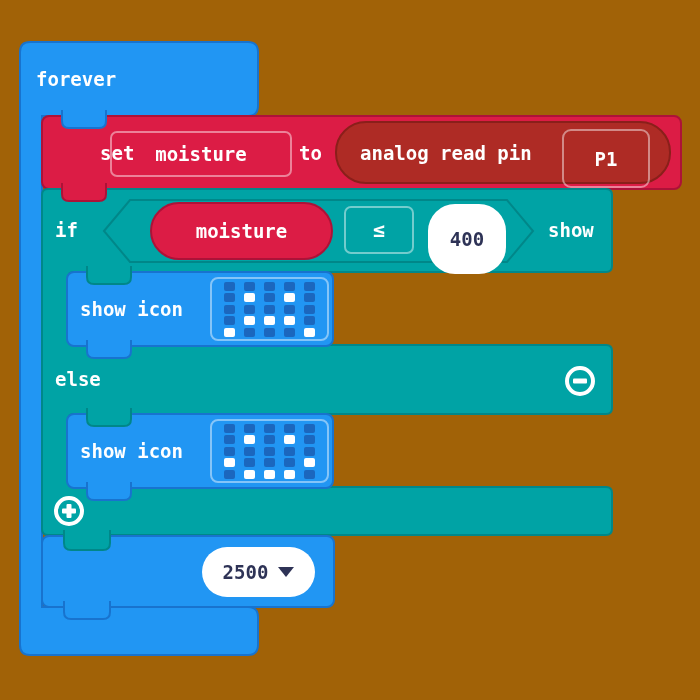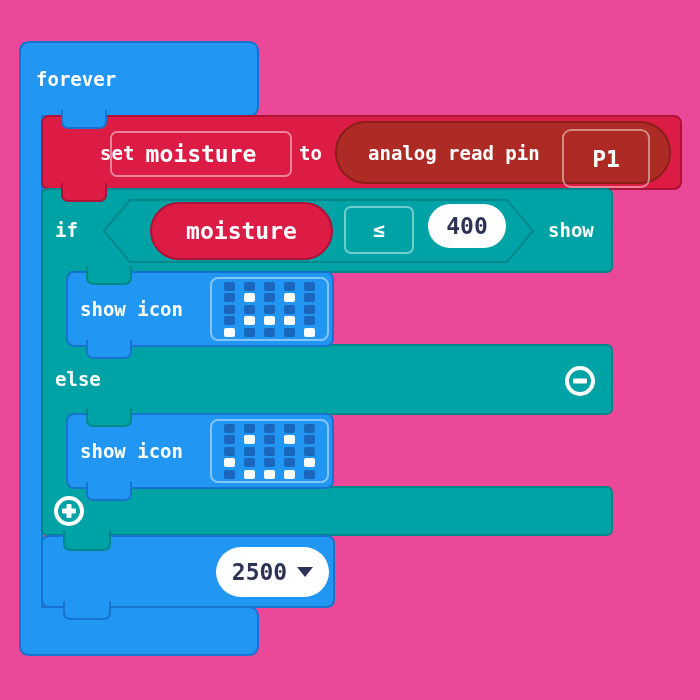--- a/index.html
+++ b/index.html
@@ -1,26 +1,26 @@
 <!DOCTYPE html>
 <html><head>
 <meta charset="utf-8">
 <style>
   html,body{margin:0;padding:0;background:#ffffff;}
-  .canvas{position:relative;width:700px;height:700px;background:#ec4899;overflow:hidden;
+  .canvas{position:relative;width:700px;height:700px;background:#a16207;overflow:hidden;
           font-family:"DejaVu Sans Mono","Liberation Mono",monospace;}
   .canvas svg{position:absolute;left:0;top:0;}
   
   .fill-blue{fill:#2196F3;stroke:#1873CE;stroke-width:2;}
   .fill-teal{fill:#00A3A5;stroke:#008789;stroke-width:2;}
   .fill-red{fill:#DC1C45;stroke:#AD1238;stroke-width:2;}
   .fill-darkred{fill:#AE2B25;stroke:#8A1F1A;stroke-width:2;}
   .lbl{position:absolute;color:#ffffff;font-size:19px;font-weight:700;line-height:24px;white-space:pre;}
   .field{position:absolute;display:flex;align-items:center;justify-content:center;
-         color:#ffffff;font-size:23px;font-weight:700;box-sizing:border-box;}
+         color:#ffffff;font-size:19px;font-weight:700;box-sizing:border-box;}
   .field.outlined{border:2px solid rgba(255,255,255,0.45);border-radius:7px;}
   .pill-red{background:#DC1C45;border:2px solid #AD1238;border-radius:29px;}
   .oval-white{background:#ffffff;border-radius:27px;color:#2E3356;}
   .ledfield{position:absolute;display:flex;align-items:center;justify-content:center;
             border:2px solid rgba(255,255,255,0.45);border-radius:8px;box-sizing:border-box;}
   .ledgrid{display:grid;grid-template-columns:repeat(5,11px);grid-auto-rows:9px;
            column-gap:9px;row-gap:2.5px;}
   .led{width:11px;height:9px;border-radius:2px;background:#1B67BE;}
   .led.on{background:#ffffff;}
   .circle-ic{position:absolute;width:30px;height:30px;border:4px solid #ffffff;
@@ -62,27 +62,27 @@
     <path class="fill-blue" d="M87,482 V493 Q87,500 94,500 H124 Q131,500 131,493 V482"></path>
     <path class="fill-teal" d="M64,530 V543 Q64,550 71,550 H103 Q110,550 110,543 V530"></path>
     <path class="fill-blue" d="M64,601 V612 Q64,619 71,619 H103 Q110,619 110,612 V601"></path>
   </svg>
 
   <div class="lbl" style="left:36px;top:67px;">forever</div>
 
   <div class="lbl" style="left:56px;top:141px;margin-left:44px;">set</div>
   <div class="field outlined" style="left:110px;top:131px;width:182px;height:46px;">moisture</div>
   <div class="lbl" style="left:299px;top:141px;">to</div>
-  <div class="lbl" style="left:360px;top:141px;margin-left:8px;">analog read pin</div>
+  <div class="lbl" style="left:360px;top:141px;">analog read pin</div>
   <div class="field outlined" style="left:562px;top:129px;width:88px;height:59px;border-radius:9px;">P1</div>
 
   <div class="lbl" style="left:55px;top:218px;">if</div>
   <div class="field pill-red" style="left:150px;top:202px;width:183px;height:58px;">moisture</div>
   <div class="field outlined" style="left:344px;top:206px;width:70px;height:48px;font-size:20px;">≤</div>
-  <div class="field oval-white" style="left:428px;top:204px;width:78px;height:44px;">400</div>
+  <div class="field oval-white" style="left:428px;top:204px;width:78px;height:70px;">400</div>
   <div class="lbl" style="left:548px;top:218px;">show</div>
 
   <div class="lbl" style="left:80px;top:297px;">show icon</div>
   <div class="ledfield" style="left:210px;top:277px;width:119px;height:64px;">
     <div class="ledgrid">
         <div class="led"></div>
         <div class="led"></div>
         <div class="led"></div>
         <div class="led"></div>
         <div class="led"></div>
@@ -143,18 +143,18 @@
         <div class="led on"></div>
         <div class="led"></div>
       </div>
   </div>
 
   <div class="circle-ic" style="left:54px;top:496px;">
     <span class="h"></span>
     <span class="v"></span>
   </div>
 
-  <div class="field oval-white" style="left:216px;top:547px;width:113px;height:50px;">
+  <div class="field oval-white" style="left:202px;top:547px;width:113px;height:50px;">
     <span>2500</span>
     <span class="dd-arrow"></span>
   </div>
 
 </div>
 
 </body></html>

